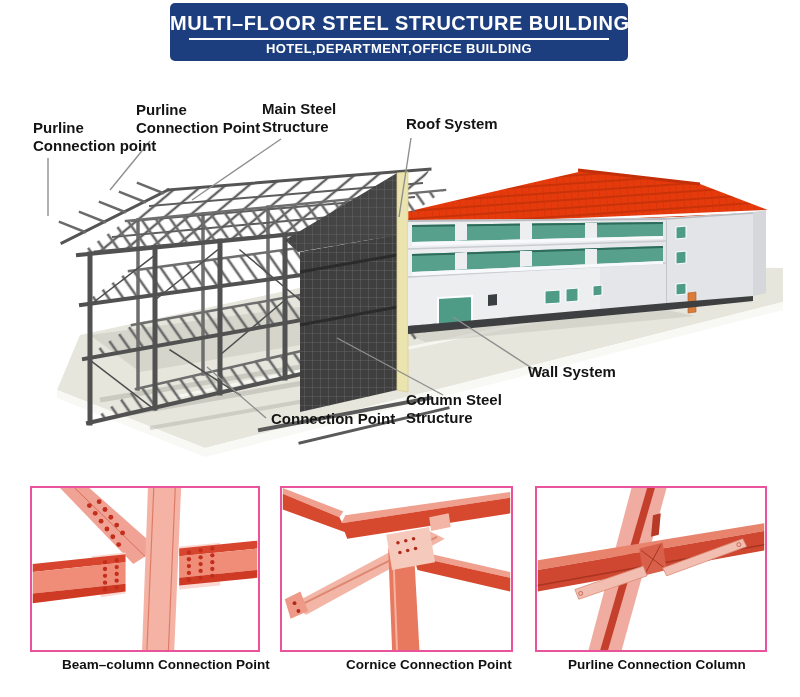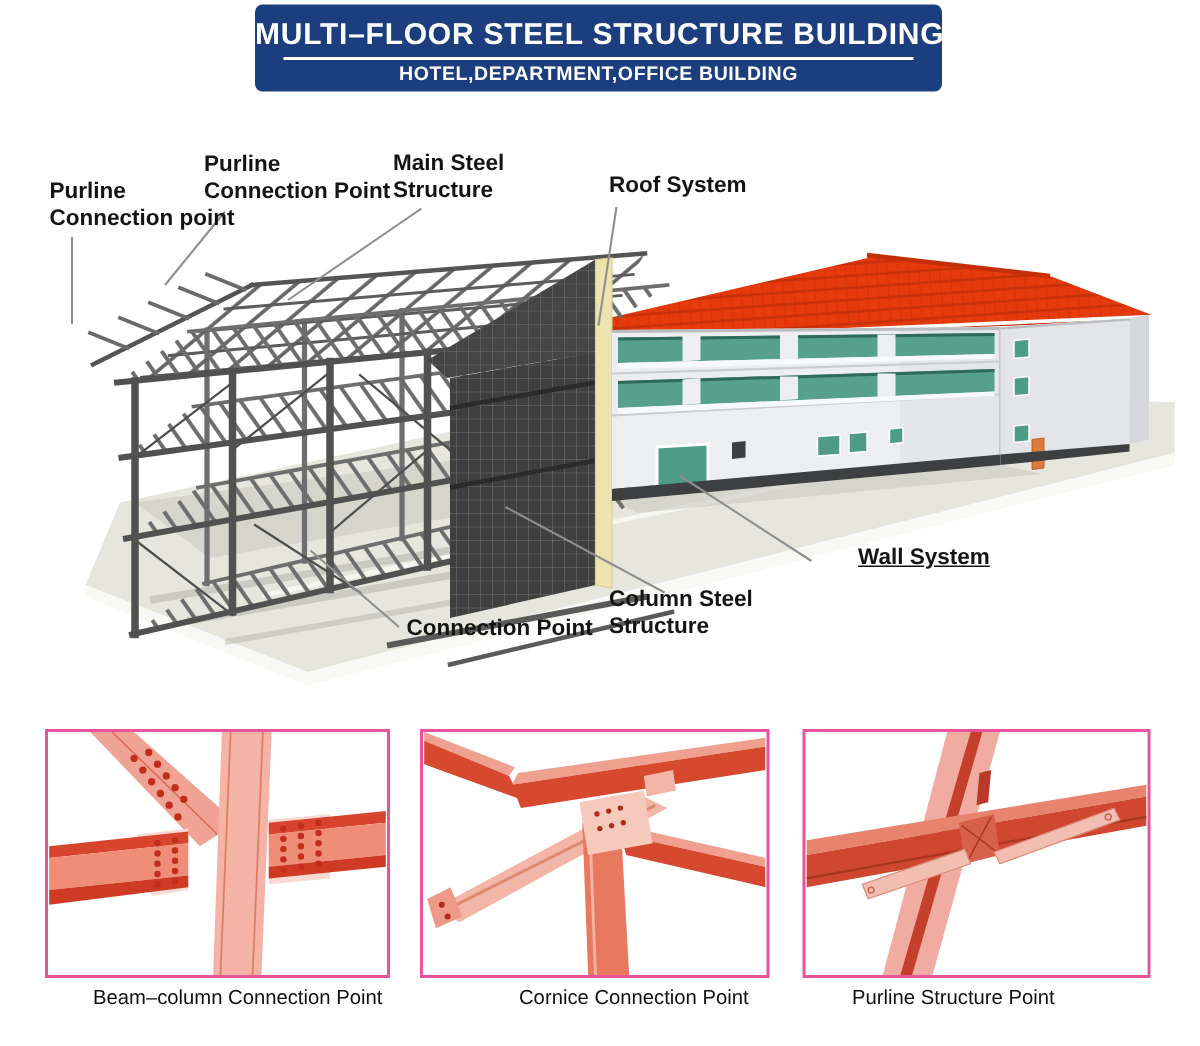--- a/index.html
+++ b/index.html
@@ -9,21 +9,21 @@
   .banner{position:absolute;left:170px;top:3px;width:458px;height:58px;
           background:#1d3e7e;border-radius:5px;text-align:center;color:#fff;}
   .banner-title{margin-top:9px;font-size:20px;font-weight:bold;letter-spacing:.5px;white-space:nowrap;}
   .banner-rule{margin:3px auto 0 auto;width:420px;height:2px;background:#fff;}
   .banner-subtitle{margin-top:1px;font-size:13px;font-weight:bold;letter-spacing:.4px;white-space:nowrap;}
   
   .dlabel{position:absolute;font-size:15px;line-height:18px;font-weight:bold;color:#141414;white-space:nowrap;}
   
   .panel{position:absolute;top:486px;height:166px;background:#fff;border:2px solid #e8539b;box-sizing:border-box;}
   .panel svg{display:block;width:100%;height:100%;}
-  .pcaption{position:absolute;top:657px;font-size:13.5px;font-weight:normal;color:#101010;white-space:nowrap;padding-left:32px;}
+  .pcaption{position:absolute;top:657px;font-size:13.5px;font-weight:bold;color:#101010;white-space:nowrap;padding-left:32px;}
   .scene-svg{position:absolute;left:0;top:70px;width:800px;height:400px;}
 </style>
 </head>
 <body>
 
 <div class="page">
 
   <div class="banner">
     <div class="banner-title">MULTI–FLOOR STEEL STRUCTURE BUILDING</div>
     <div class="banner-rule"></div>
@@ -202,21 +202,21 @@
     <div>Purline</div>
     <div>Connection Point</div>
   </div>
   <div class="dlabel" style="left:262px;top:100px;">
     <div>Main Steel</div>
     <div>Structure</div>
   </div>
   <div class="dlabel" style="left:406px;top:115px;">
     <div>Roof System</div>
   </div>
-  <div class="dlabel" style="left:572px;top:363px;text-decoration:underline;">
+  <div class="dlabel" style="left:528px;top:363px;">
     <div>Wall System</div>
   </div>
   <div class="dlabel" style="left:406px;top:391px;">
     <div>Column Steel</div>
     <div>Structure</div>
   </div>
   <div class="dlabel" style="left:271px;top:410px;">
     <div>Connection Point</div>
   </div>
 
@@ -334,15 +334,15 @@
 
       <polygon points="38,104 108,80 112,90 42,114" fill="#f3beb2" stroke="#d98873" stroke-width="0.8"></polygon>
       <circle cx="44" cy="108" r="2" fill="none" stroke="#c06650" stroke-width="1"></circle>
       <polygon points="128,82 210,52 214,60 132,90" fill="#f3beb2" stroke="#d98873" stroke-width="0.8"></polygon>
       <circle cx="206" cy="58" r="2" fill="none" stroke="#c06650" stroke-width="1"></circle>
     </svg>
   </figure>
 
   <figcaption class="pcaption" style="left:30px;">Beam–column Connection Point</figcaption>
   <figcaption class="pcaption" style="left:281px;margin-left:33px;">Cornice Connection Point</figcaption>
-  <figcaption class="pcaption" style="left:536px;">Purline Structure Point</figcaption>
+  <figcaption class="pcaption" style="left:536px;">Purline Connection Column</figcaption>
 
 </div>
 
 </body></html>

